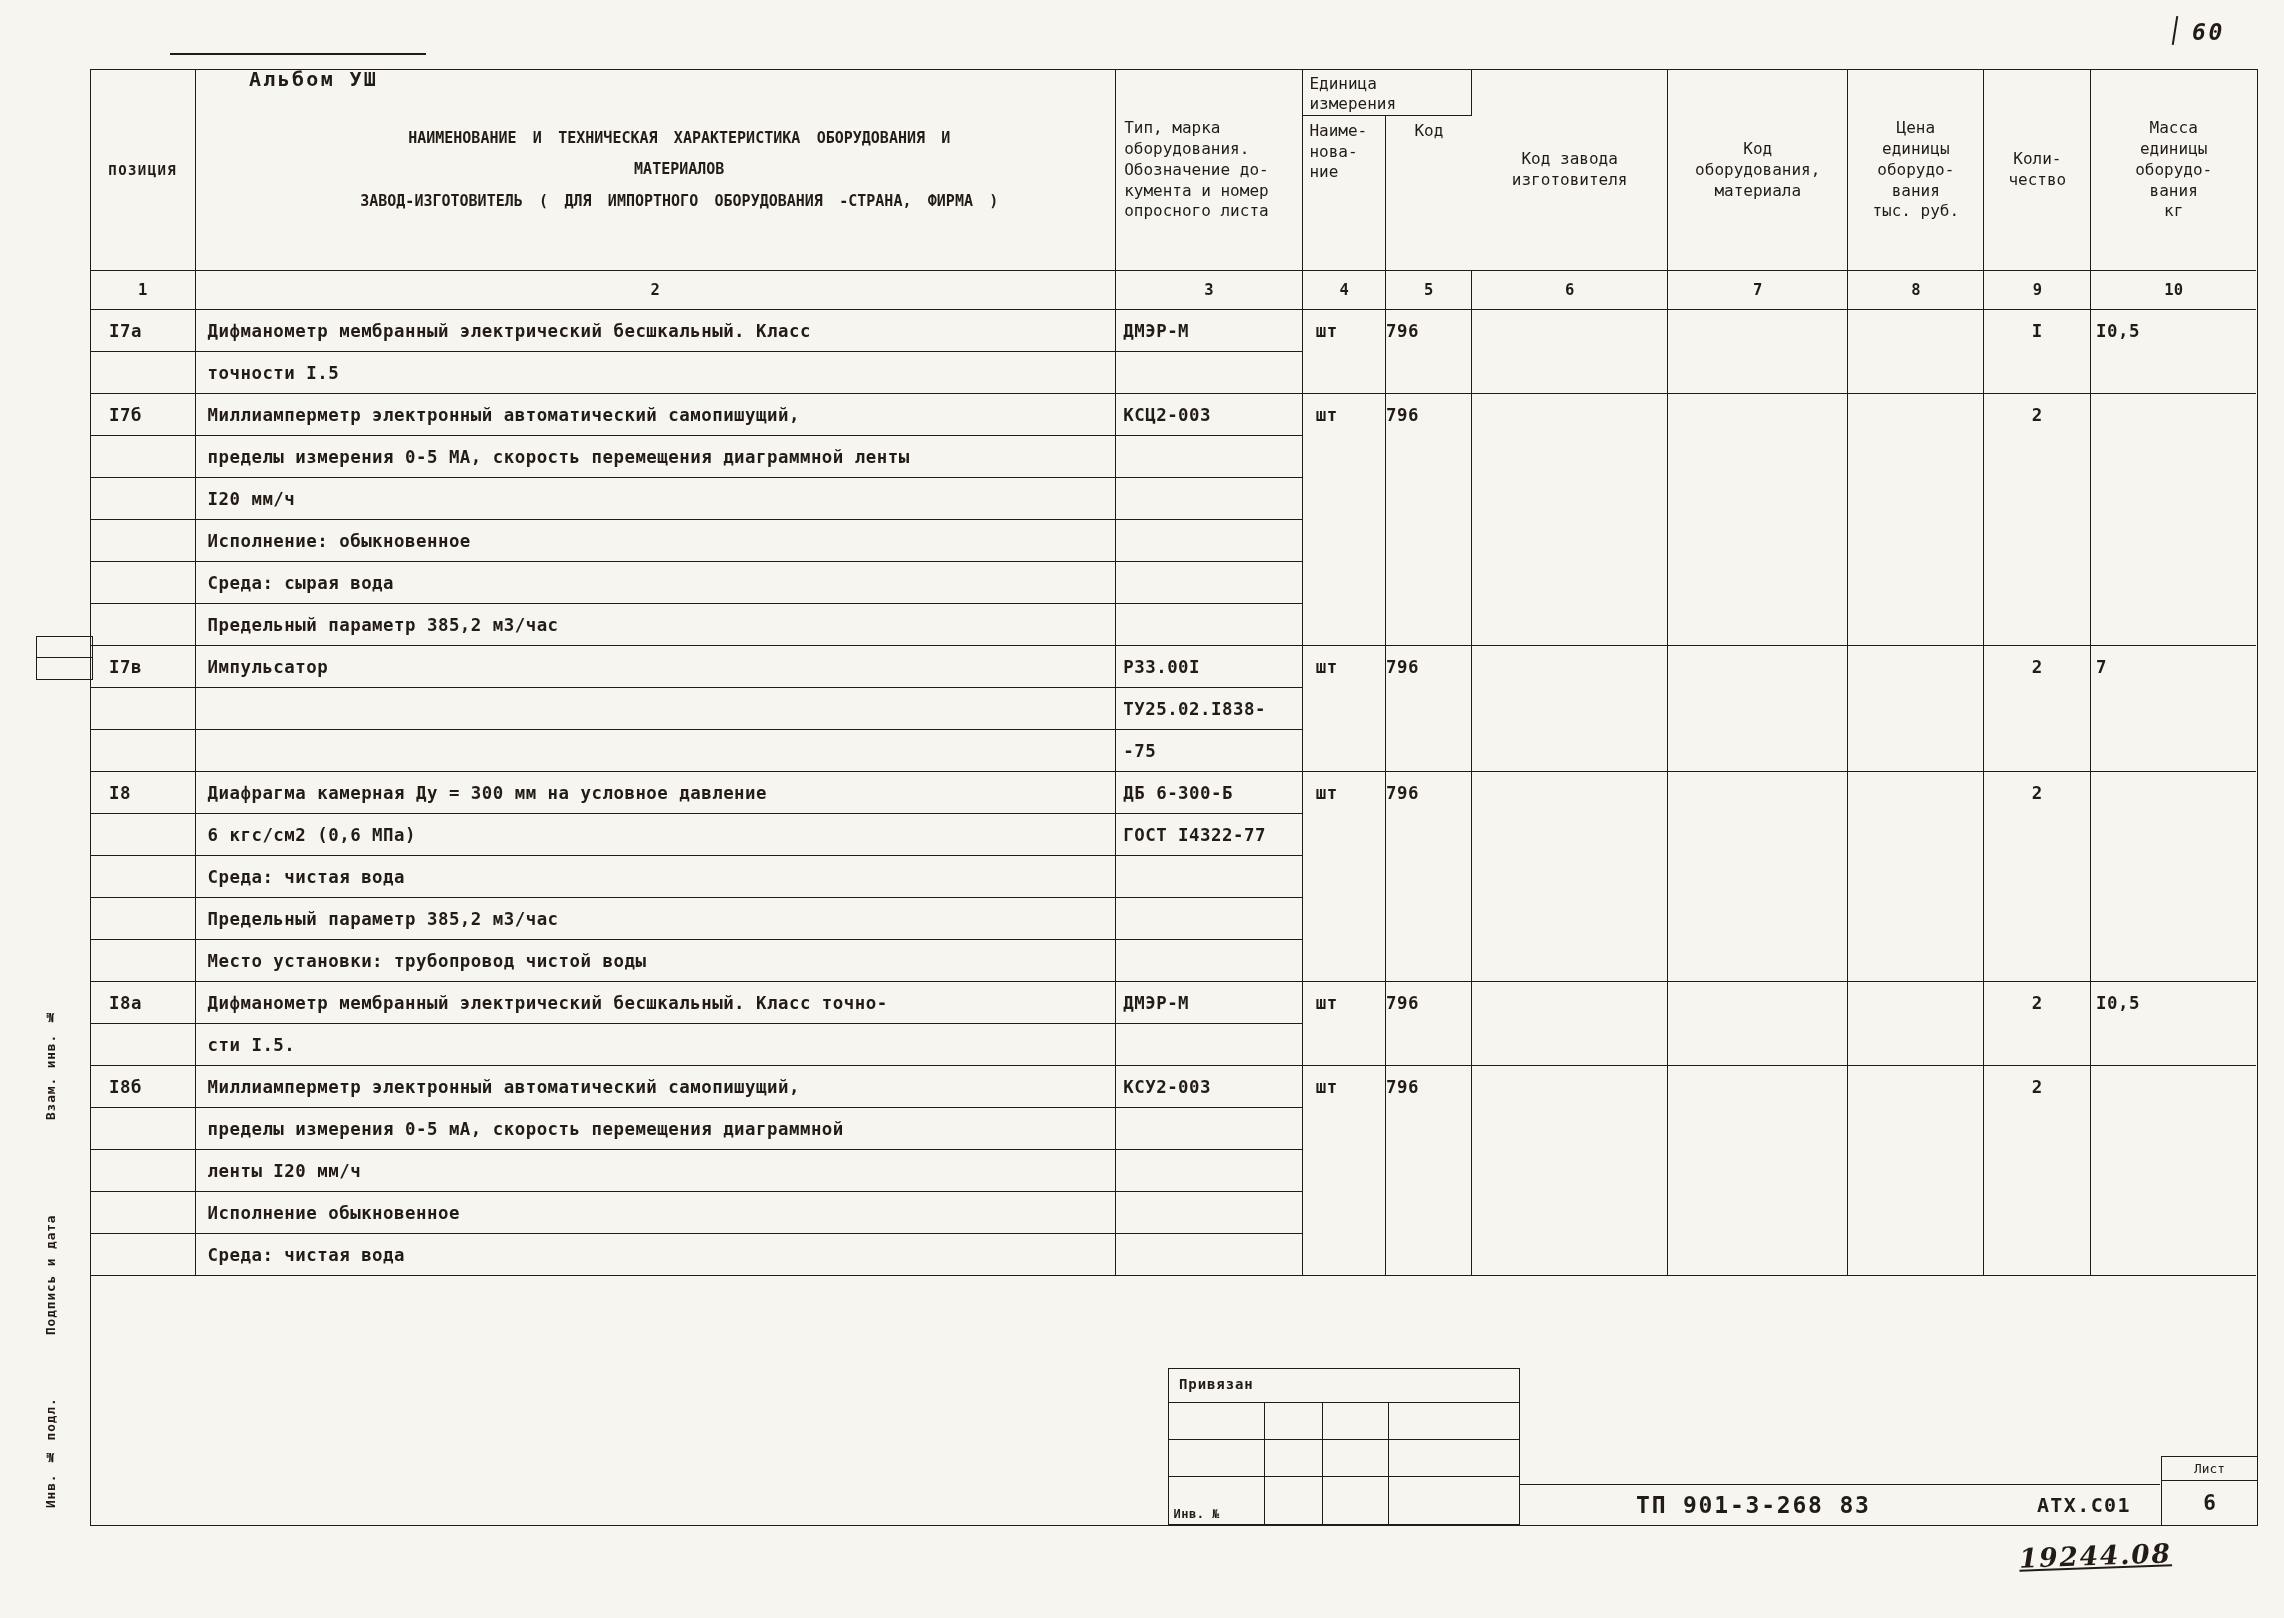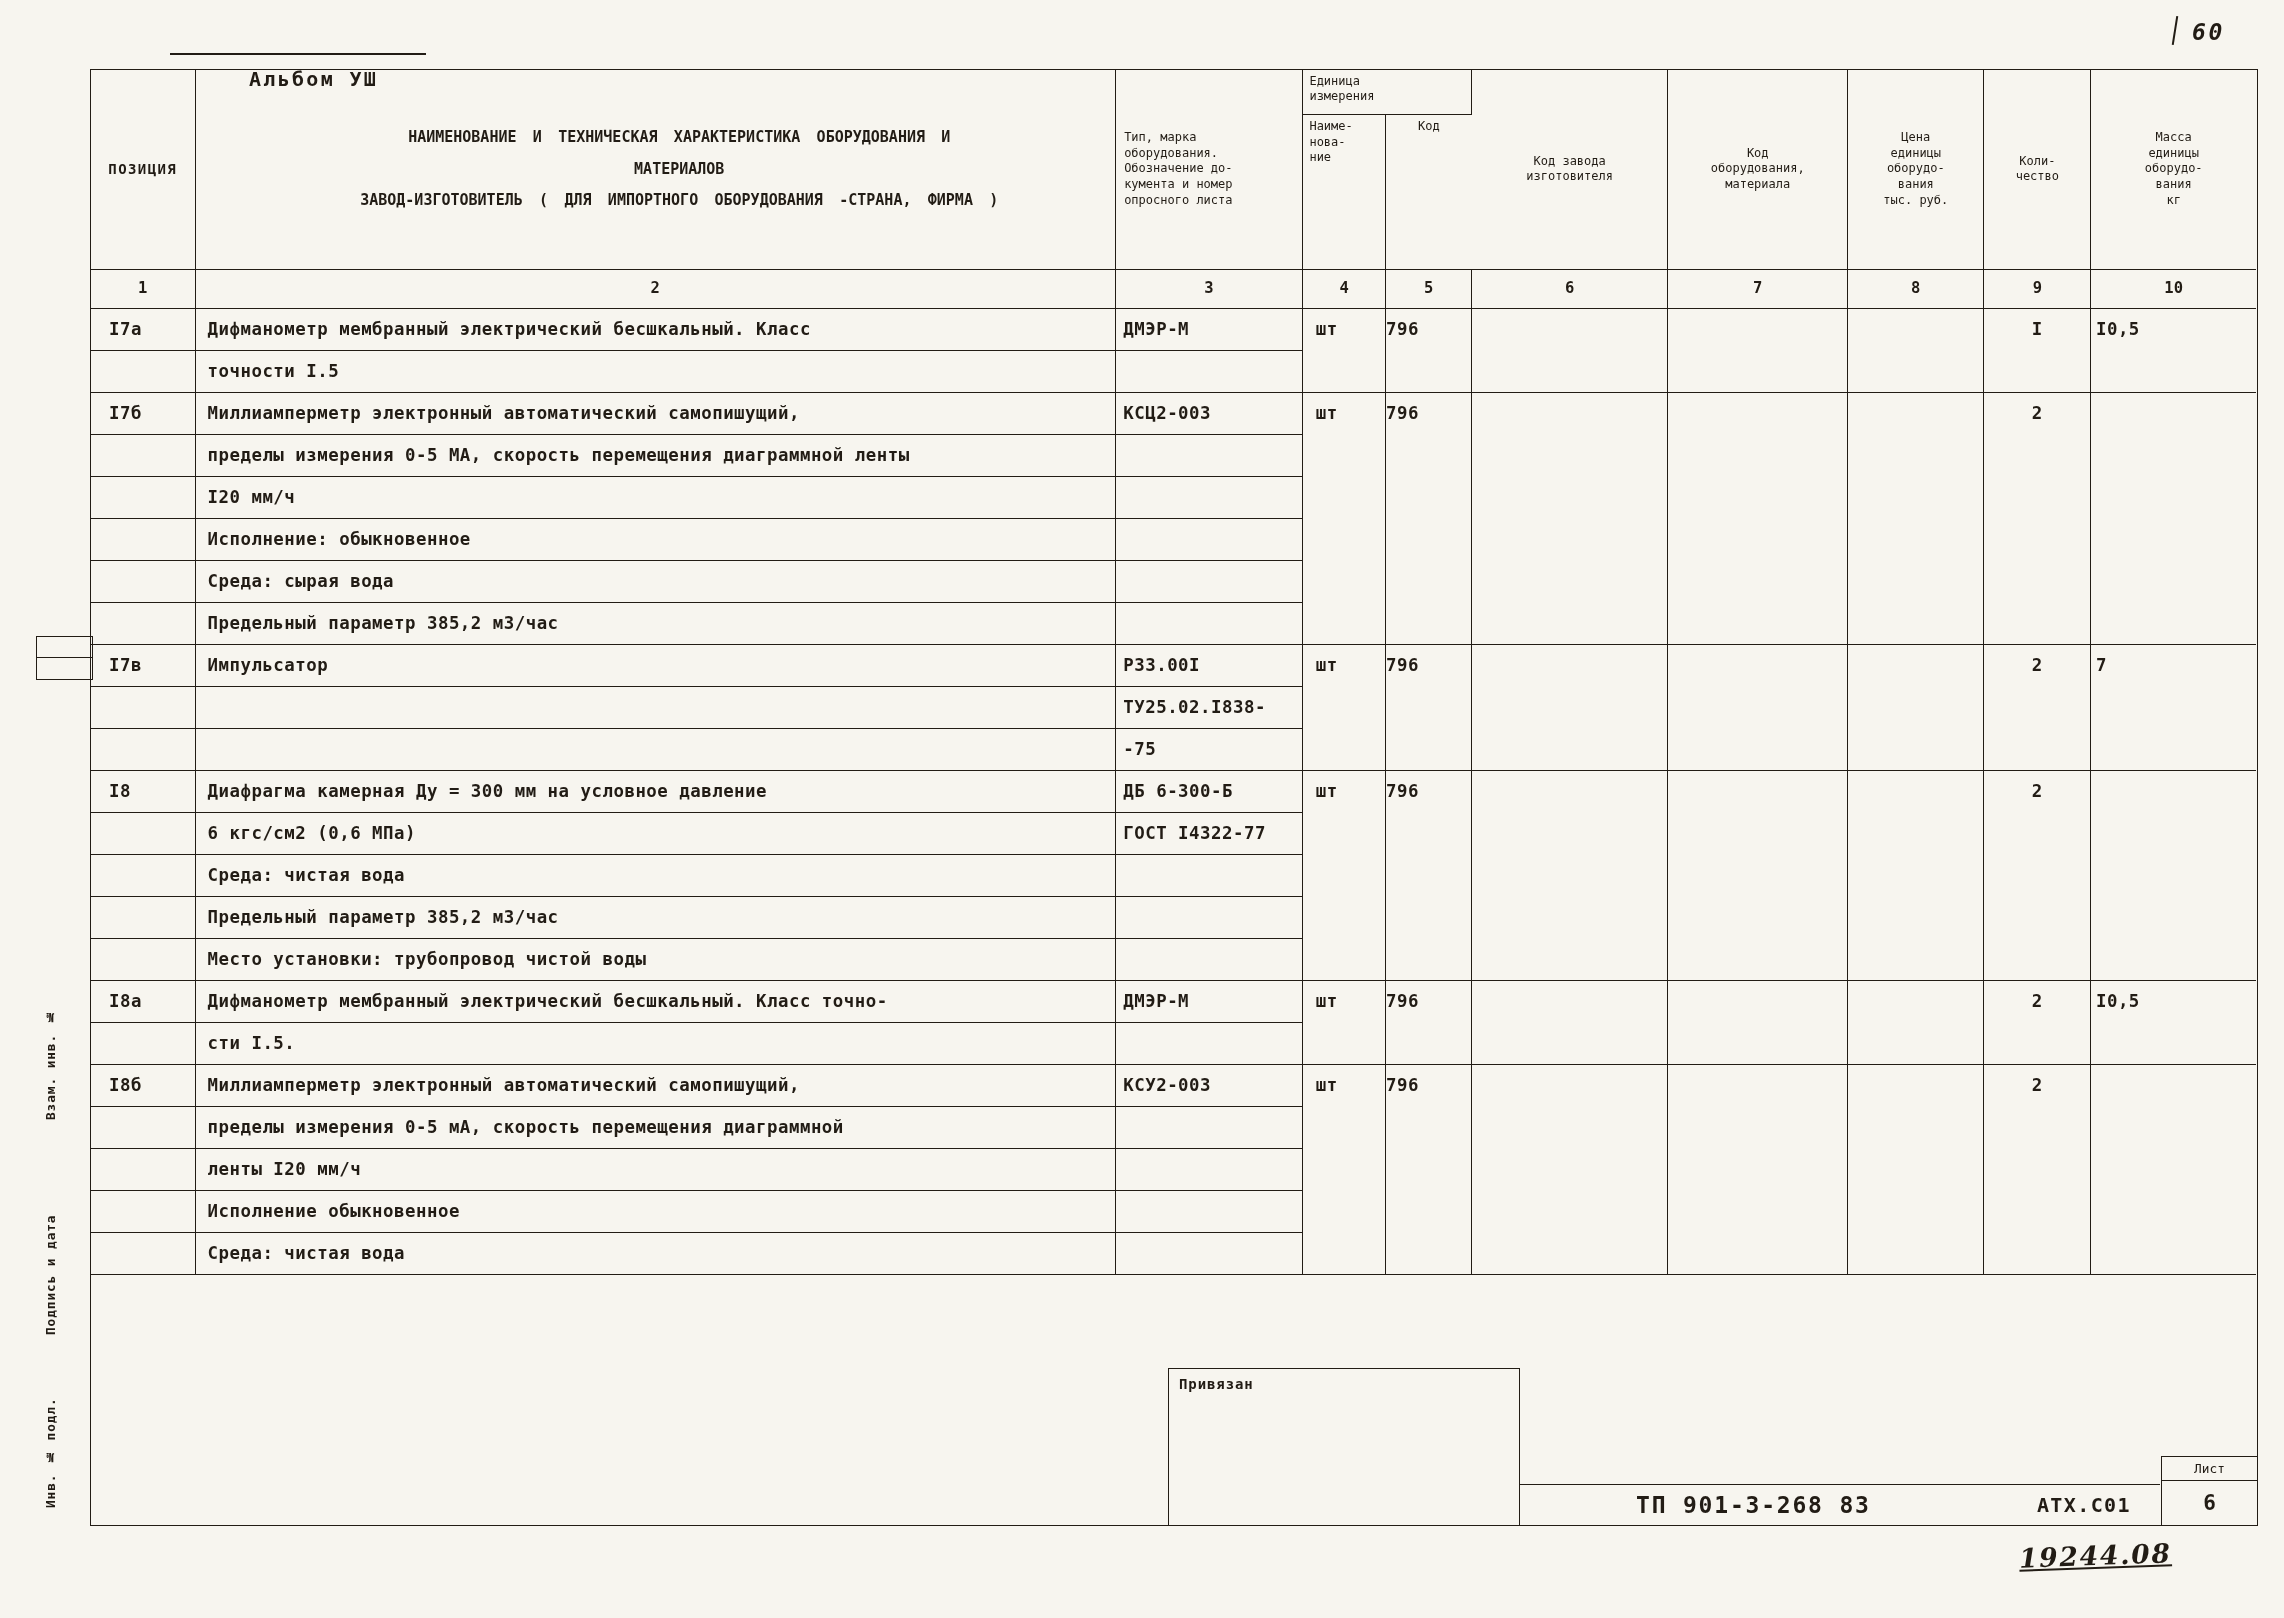--- a/index.html
+++ b/index.html
@@ -18,21 +18,21 @@
   
   .frame{ position:absolute; left:90px; top:69px; width:2168px; height:1457px; border:1.8px solid var(--ink); }
 
   
   table.main{ position:absolute; left:0; top:0; width:2165px; border-collapse:collapse; table-layout:fixed; }
   .main th,.main td{ border-right:1.4px solid var(--ink); vertical-align:middle; }
   .main th:last-child,.main td:last-child{ border-right:none; }
   thead tr.h1{ height:44px; }
   thead tr.h2{ height:155px; }
   thead tr.hnum{ height:39px; }
-  .main th{ font-weight:400; font-size:12px; text-align:center; white-space:pre-line; line-height:1.3; }
+  .main th{ font-weight:400; font-size:16px; text-align:center; white-space:pre-line; line-height:1.3; }
   th.hpos{ font-weight:700; font-size:14px; letter-spacing:1.4px; }
   th.hname{ font-size:15px; font-weight:700; word-spacing:7.3px; line-height:2.1;padding-left:48px; }
   th.hleft{ text-align:left; padding-left:8.2px; }
   th.hunit{ text-align:left; padding:3.7px 0 0 6.4px; vertical-align:top; border-bottom:1.4px solid var(--ink); }
   th.hsub{ vertical-align:top; padding:4.6px 0 0 6.4px; text-align:left; }
   th.hsubc{ vertical-align:top; padding-top:4.6px; }
   tr.hnum th{ border-top:1.4px solid var(--ink); border-bottom:1.4px solid var(--ink); font-weight:700; font-size:15.5px; }
 
   tbody tr{ height:42px; }
   tbody td{ font-size:17.4px; font-weight:700; letter-spacing:0.5px; white-space:nowrap; }
@@ -438,20 +438,50 @@
             <td class="c7"></td>
             <td class="c8"></td>
             <td class="c9"></td>
             <td class="c10"></td>
           </tr>
         </tbody>
     </table>
 
     <div class="stamp">
       <div class="stamp-title">Привязан</div>
+      <table class="stamp-grid">
+        <colgroup>
+            <col style="width:95px">
+            <col style="width:58px">
+            <col style="width:66px">
+            <col style="width:132px">
+          </colgroup>
+        <tbody>
+            <tr class="r1">
+          <td></td>
+              <td></td>
+          <td></td>
+              <td></td>
+        </tr>
+        <tr class="r2">
+          <td></td>
+              <td></td>
+          <td></td>
+              <td></td>
+        </tr>
+        <tr class="r3">
+          <td>
+                <div class="stamp-inv">Инв. №</div>
+              </td>
+          <td></td>
+          <td></td>
+          <td></td>
+        </tr>
+      </tbody>
+        </table>
     </div>
 
     <div class="doc-band">
       <div class="doc-number">ТП 901-3-268 83</div>
       <div class="doc-code">АТХ.С01</div>
     </div>
 
     <div class="sheet-box">
       <div class="sheet-box-label">Лист</div>
       <div class="sheet-box-value">6</div>

